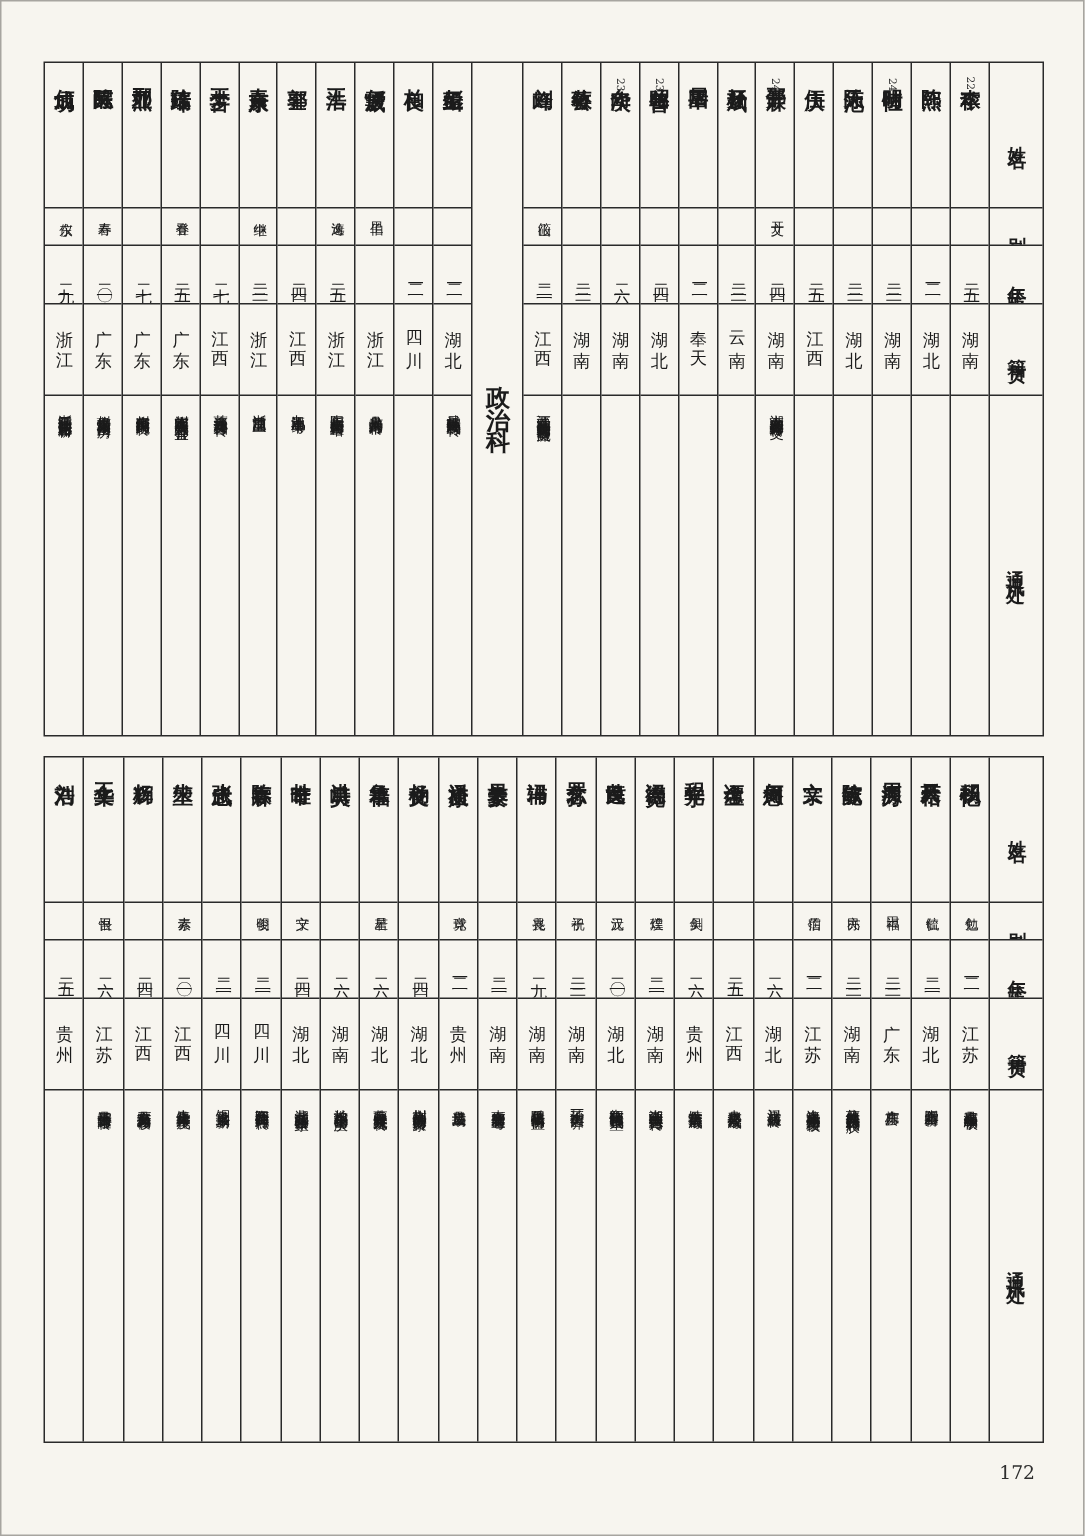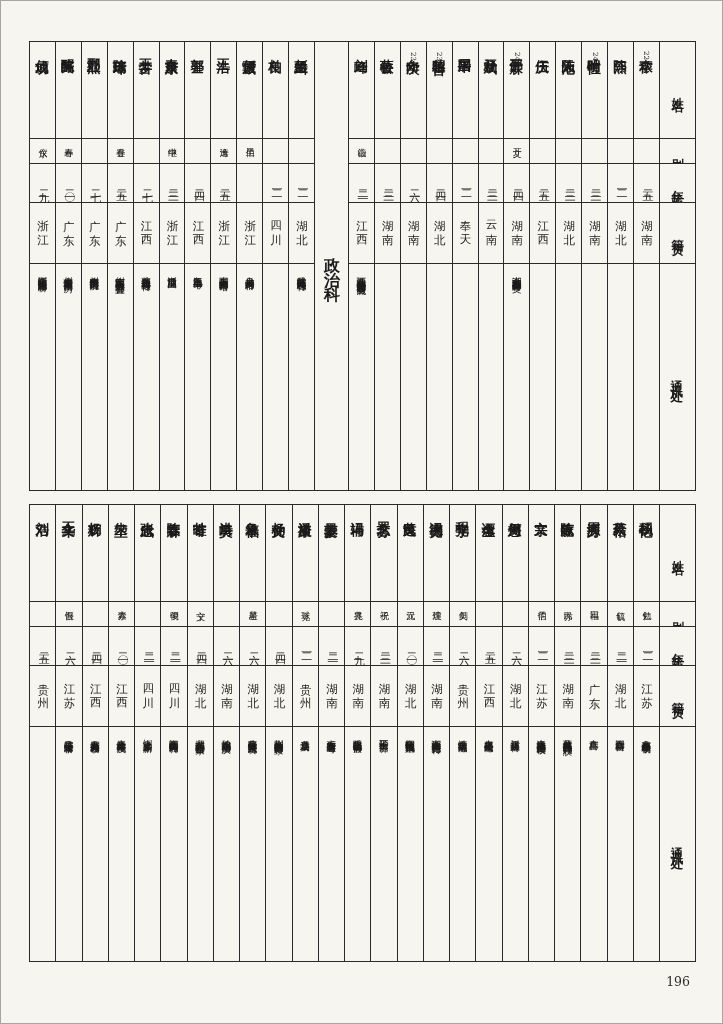--- a/index.html
+++ b/index.html
@@ -567,14 +567,14 @@
   </div>
       <div class="tcol header-col">
         <div class="cell name-cell">姓名</div>
         <div class="cell alias-cell">别号</div>
         <div class="cell age-cell">年龄</div>
         <div class="cell native-cell">籍贯</div>
         <div class="cell address-cell">通讯处</div>
       </div>
     </section>
 
-  <div class="page-number">196</div>
+  <div class="page-number">172</div>
 </div>
 
 </body></html>

